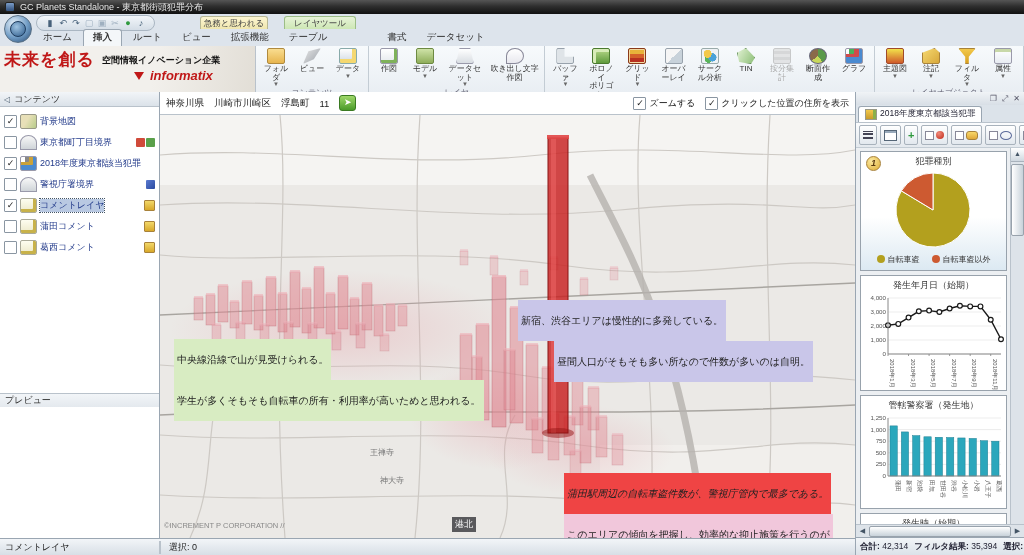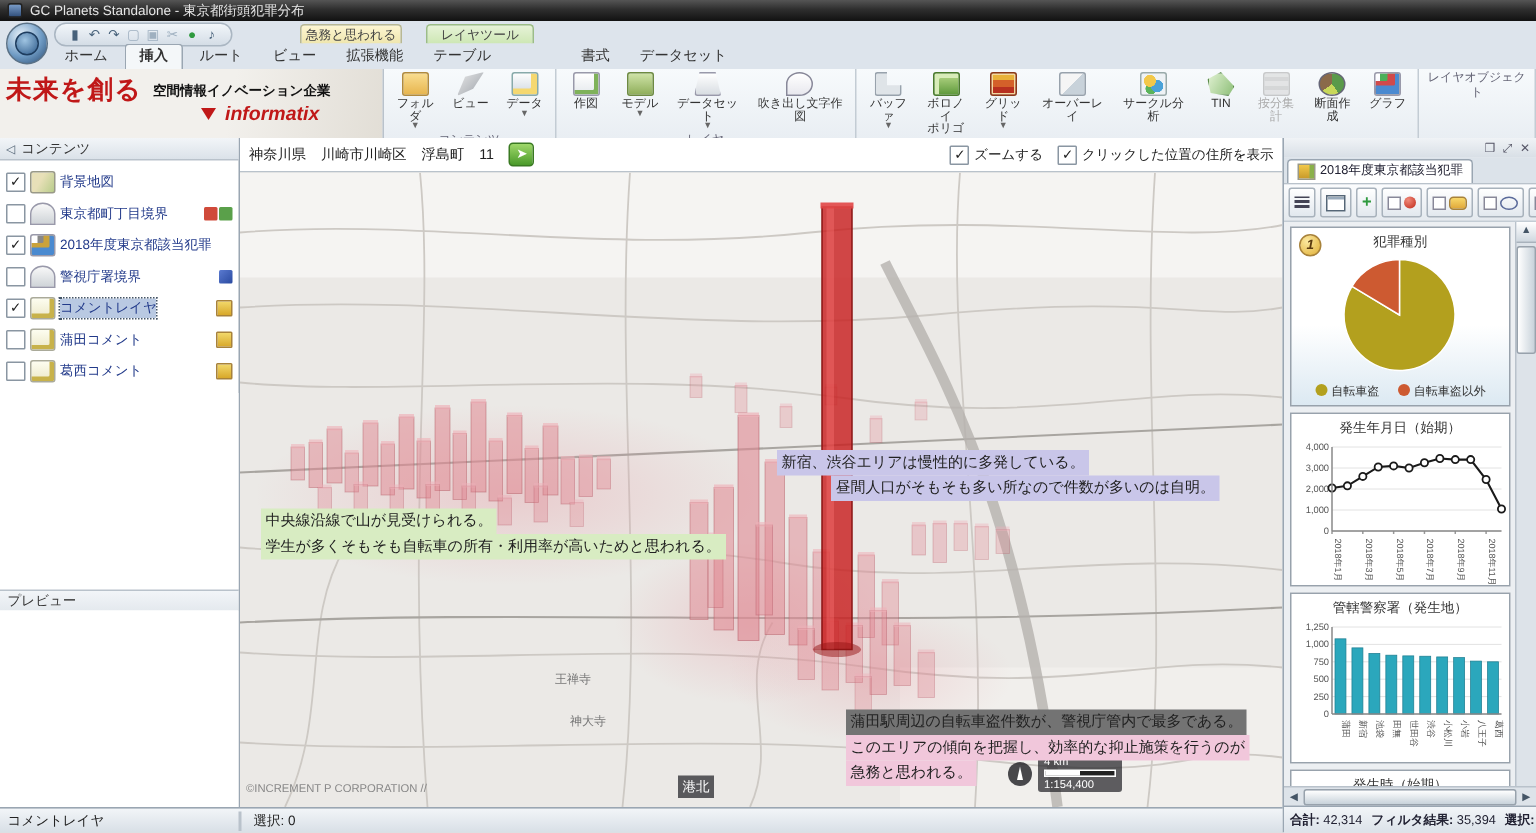--- a/index.html
+++ b/index.html
@@ -95,21 +95,21 @@
   
   .maparea{position:absolute;left:160px;top:92px;right:169px;bottom:17px;display:flex;flex-direction:column}
   .addrbar{height:23px;background:#fff;border-bottom:1px solid #b9c2cb;display:flex;align-items:center;gap:10px;padding:0 6px;box-sizing:border-box;font-size:9.5px;color:#222}
   .addrseg{white-space:nowrap}
   .gobtn{width:15px;height:14px;border-radius:3px;background:linear-gradient(#9fd86a,#4a9a2a);border:1px solid #3a7a22;color:#fff;font-size:9px;line-height:13px;text-align:center}
   .addr-opts{margin-left:auto;display:flex;gap:10px;align-items:center}
   .opt{display:flex;align-items:center;gap:3px;font-size:9px}
   .mapcanvas{position:relative;flex:1;overflow:hidden;background:#eae8e5}
   .mapcanvas svg{position:absolute;left:0;top:0}
   .note{position:absolute;font-size:10px;line-height:17px;color:#222;white-space:nowrap}
-  .note span{display:table;padding:0 3px}
+  .note span{display:table;padding:12px 3px}
   .placelbl{position:absolute;font-size:8px;color:#777}
   .placelbl.stamp{background:rgba(40,40,45,.75);color:#fff;padding:1px 3px;font-size:9px}
   .copyright{position:absolute;left:4px;bottom:8px;font-size:7.5px;color:#888}
   .scalebox{position:absolute;left:512px;bottom:10px;display:flex;align-items:center;gap:4px}
   .compass{width:16px;height:16px;border-radius:50%;background:rgba(30,30,35,.8);position:relative}
   .compass:after{content:"";position:absolute;left:6px;top:3px;width:0;height:0;border-left:2.5px solid transparent;border-right:2.5px solid transparent;border-bottom:9px solid #fff}
   .scalebar{display:flex;flex-direction:column;background:rgba(30,30,35,.7);color:#fff;padding:1px 4px;font-size:7.5px;line-height:8px;border-radius:2px}
   .sbar{width:46px;height:3px;background:linear-gradient(90deg,#fff 0 50%,#222 50%);border:1px solid #fff;margin:1px 0}
 
   
@@ -275,20 +275,42 @@
               <div class="lbl">断面作成</div>
             </div>
             <div class="rib-btn" data-name="グラフ-button">
               <div class="ic" data-name="graph-icon"></div>
               <div class="lbl">グラフ</div>
             </div>
           </div>
           <div class="rib-glabel" data-name="group-label-分析">分析</div>
         </div>
         <div class="rib-group" data-name="ribbon-group-レイヤオブジェクト">
+          <div class="rib-btnrow">
+            <div class="rib-btn" data-name="主題図-button">
+              <div class="ic" data-name="thematic-map-icon"></div>
+              <div class="lbl">主題図</div>
+              <div class="arrow" data-name="chevron-down-icon">▼</div>
+            </div>
+            <div class="rib-btn" data-name="注記-button">
+              <div class="ic" data-name="annotation-icon"></div>
+              <div class="lbl">注記</div>
+              <div class="arrow" data-name="chevron-down-icon">▼</div>
+            </div>
+            <div class="rib-btn" data-name="フィルタ-button">
+              <div class="ic" data-name="filter-icon"></div>
+              <div class="lbl">フィルタ</div>
+              <div class="arrow" data-name="chevron-down-icon">▼</div>
+            </div>
+            <div class="rib-btn" data-name="属性-button">
+              <div class="ic" data-name="attribute-icon"></div>
+              <div class="lbl">属性</div>
+              <div class="arrow" data-name="chevron-down-icon">▼</div>
+            </div>
+          </div>
           <div class="rib-glabel" data-name="group-label-レイヤオブジェクト">レイヤオブジェクト</div>
         </div>
       </div>
   </div>
 </div>
 
 <div class="lpanel" data-name="content-panel">
   <div class="lp-head" data-name="content-panel-header">
     <span class="lp-collapse" data-name="collapse-panel-icon">◁</span>
     <span data-name="content-panel-title">コンテンツ</span>
@@ -518,21 +540,21 @@
     </div>
   <div class="note" data-name="map-annotation-0" style="left: 14px; top: 224px;">
         <span data-name="annotation-line" style="background: rgb(216, 236, 194);">中央線沿線で山が見受けられる。</span>
         <span data-name="annotation-line" style="background: rgb(216, 236, 194);">学生が多くそもそも自転車の所有・利用率が高いためと思われる。</span>
       </div>
       <div class="note" data-name="map-annotation-1" style="left: 358px; top: 185px;">
         <span data-name="annotation-line" style="background: rgb(201, 198, 233);">新宿、渋谷エリアは慢性的に多発している。</span>
         <span data-name="annotation-line" style="background: rgb(201, 198, 233); margin-left: 36px;">昼間人口がそもそも多い所なので件数が多いのは自明。</span>
       </div>
       <div class="note" data-name="map-annotation-2" style="left: 404px; top: 358px;">
-        <span data-name="annotation-line" style="background: #737373;">蒲田駅周辺の自転車盗件数が、警視庁管内で最多である。</span>
+        <span data-name="annotation-line" style="background: #ef4444; font-style: italic;">蒲田駅周辺の自転車盗件数が、警視庁管内で最多である。</span>
         <span data-name="annotation-line" style="background: rgb(241, 199, 219);">このエリアの傾向を把握し、効率的な抑止施策を行うのが</span>
         <span data-name="annotation-line" style="background: rgb(241, 199, 219);">急務と思われる。</span>
       </div>
       <div class="placelbl" data-name="place-label-王禅寺" style="left: 210px; top: 332px;">王禅寺</div>
       <div class="placelbl" data-name="place-label-神大寺" style="left: 220px; top: 360px;">神大寺</div>
       <div class="placelbl stamp" data-name="place-label-港北" style="left: 292px; top: 402px;">港北</div>
     </div>
 </div>
 
 <div class="rpanel" data-name="chart-panel">

